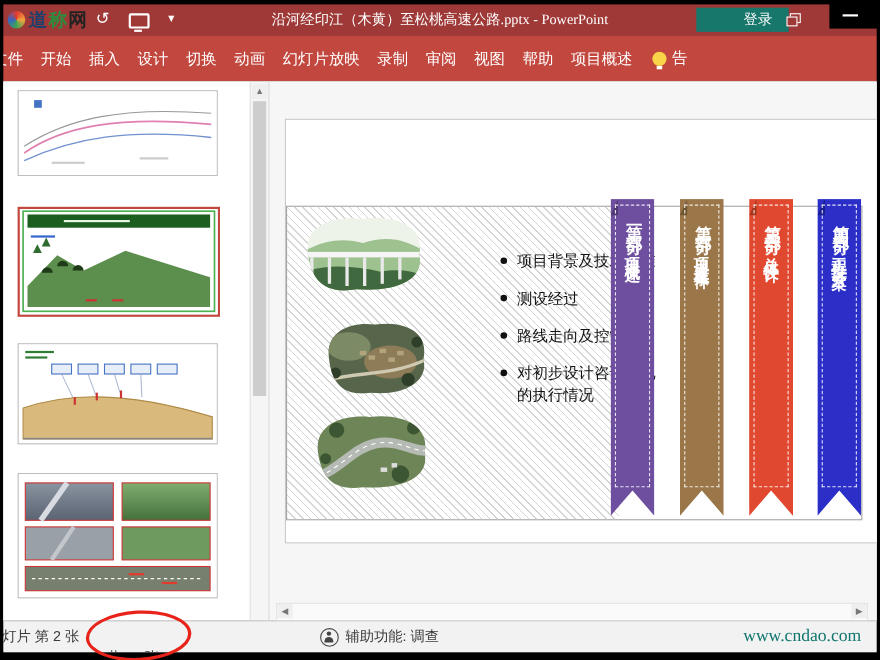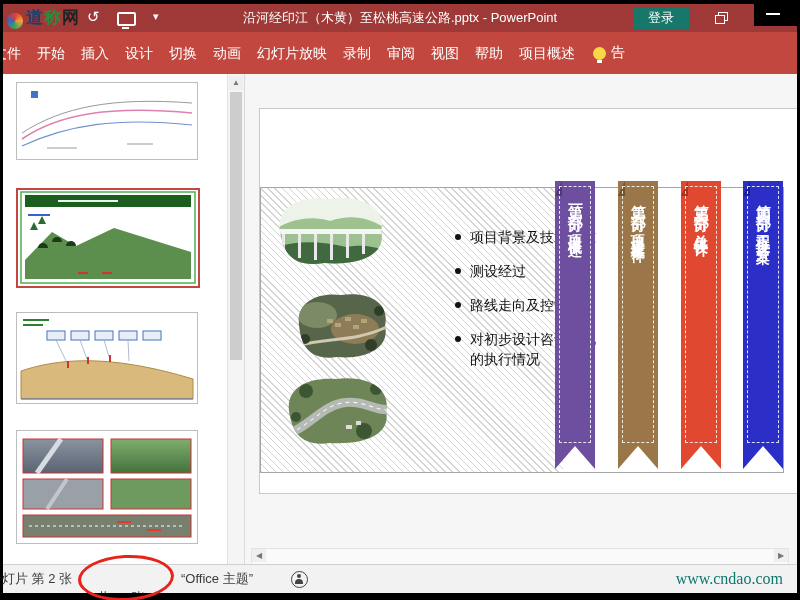--- a/index.html
+++ b/index.html
@@ -1,34 +1,34 @@
 <!DOCTYPE html>
 <html><head>
 <meta charset="utf-8">
 <style>
   html,body{margin:0;padding:0;background:#222;}
   #screen{position:relative;width:800px;height:600px;background:#000;overflow:hidden;
           font-family:"Liberation Sans","DejaVu Sans",sans-serif;}
 
   
   .titlebar{position:absolute;top:4px;left:3px;right:3px;height:28px;background:#9E3937;}
-  .logo{position:absolute;left:4px;top:3px;height:22px;display:flex;align-items:flex-end;}
+  .logo{position:absolute;left:4px;top:3px;height:22px;display:flex;align-items:center;}
   .logo-icon{width:16px;height:16px;border-radius:50%;
              background:conic-gradient(#e23b2e,#f2a33c,#3fa454,#3566c4,#e23b2e);
              display:inline-block;margin-right:3px;}
   .logo-text span{font-size:17px;font-weight:bold;letter-spacing:1px;}
   .lc0{color:#1d3f6e}.lc1{color:#2e8b3d}.lc2{color:#222}
   .qat-undo{position:absolute;left:84px;top:4px;color:#fff;font-size:15px;cursor:pointer;}
   .monitor{position:absolute;left:114px;top:8px;width:15px;height:10px;border:2px solid #fff;border-radius:2px;}
   .monitor::after{content:'';position:absolute;left:3px;bottom:-5px;width:7px;height:2px;background:#fff;}
   .qat-caret{position:absolute;left:150px;top:6px;color:#fff;font-size:11px;}
   .win-title{position:absolute;left:50%;top:0;transform:translateX(-50%);line-height:28px;
-             color:#fff;font-size:13px;white-space:nowrap;}
+             color:#fff;font-size:13px;white-space:nowrap;font-family:Liberation Serif, serif;}
   .login-btn{position:absolute;left:630px;top:3px;width:56px;height:22px;background:#17776B;
-             color:#fff;font-size:13px;text-align:center;line-height:22px;cursor:pointer;}
+             color:#fff;font-size:13px;text-align:center;line-height:22px;cursor:pointer;padding-left:28px;}
   .restore{position:absolute;left:712px;top:8px;width:13px;height:12px;}
   .restore::before{content:'';position:absolute;top:0;right:0;width:8px;height:7px;border:1px solid #fff;}
   .restore::after{content:'';position:absolute;bottom:0;left:0;width:8px;height:7px;border:1px solid #fff;background:#9E3937;}
   .corner-black{position:absolute;top:0;right:0;width:46px;height:26px;background:#000;z-index:6;}
   .win-min{position:absolute;left:12px;top:13px;width:14px;height:2px;background:#fff;}
 
   
   .tabsrow{position:absolute;top:32px;left:3px;right:3px;height:42px;background:#C2473E;overflow:hidden;}
   .tabs{display:flex;align-items:center;height:100%;margin-left:-18px;}
   .tab{padding:0 8px;font-size:14px;color:#fff;line-height:42px;white-space:nowrap;cursor:pointer;}
@@ -366,21 +366,21 @@
       <div class="hscroll">
         <span class="h-arrow h-left">◀</span>
         <span class="h-arrow h-right">▶</span>
       </div>
     </div>
   </div>
 
   <div class="statusbar">
     <span class="sb-item sb-ind">幻灯片 第 2 张</span>
     <span class="sb-item sb-total">共 77 张</span>
-    <span class="sb-item sb-theme">“Office 主题”</span>
     <span class="sb-item sb-access">
       <span class="person"></span>
+      <span>辅助功能: 调查</span>
     </span>
     <span class="sb-mark">www.cndao.com</span>
   </div>
 
   <div class="red-ellipse"></div>
 </div>
 
 </body></html>

